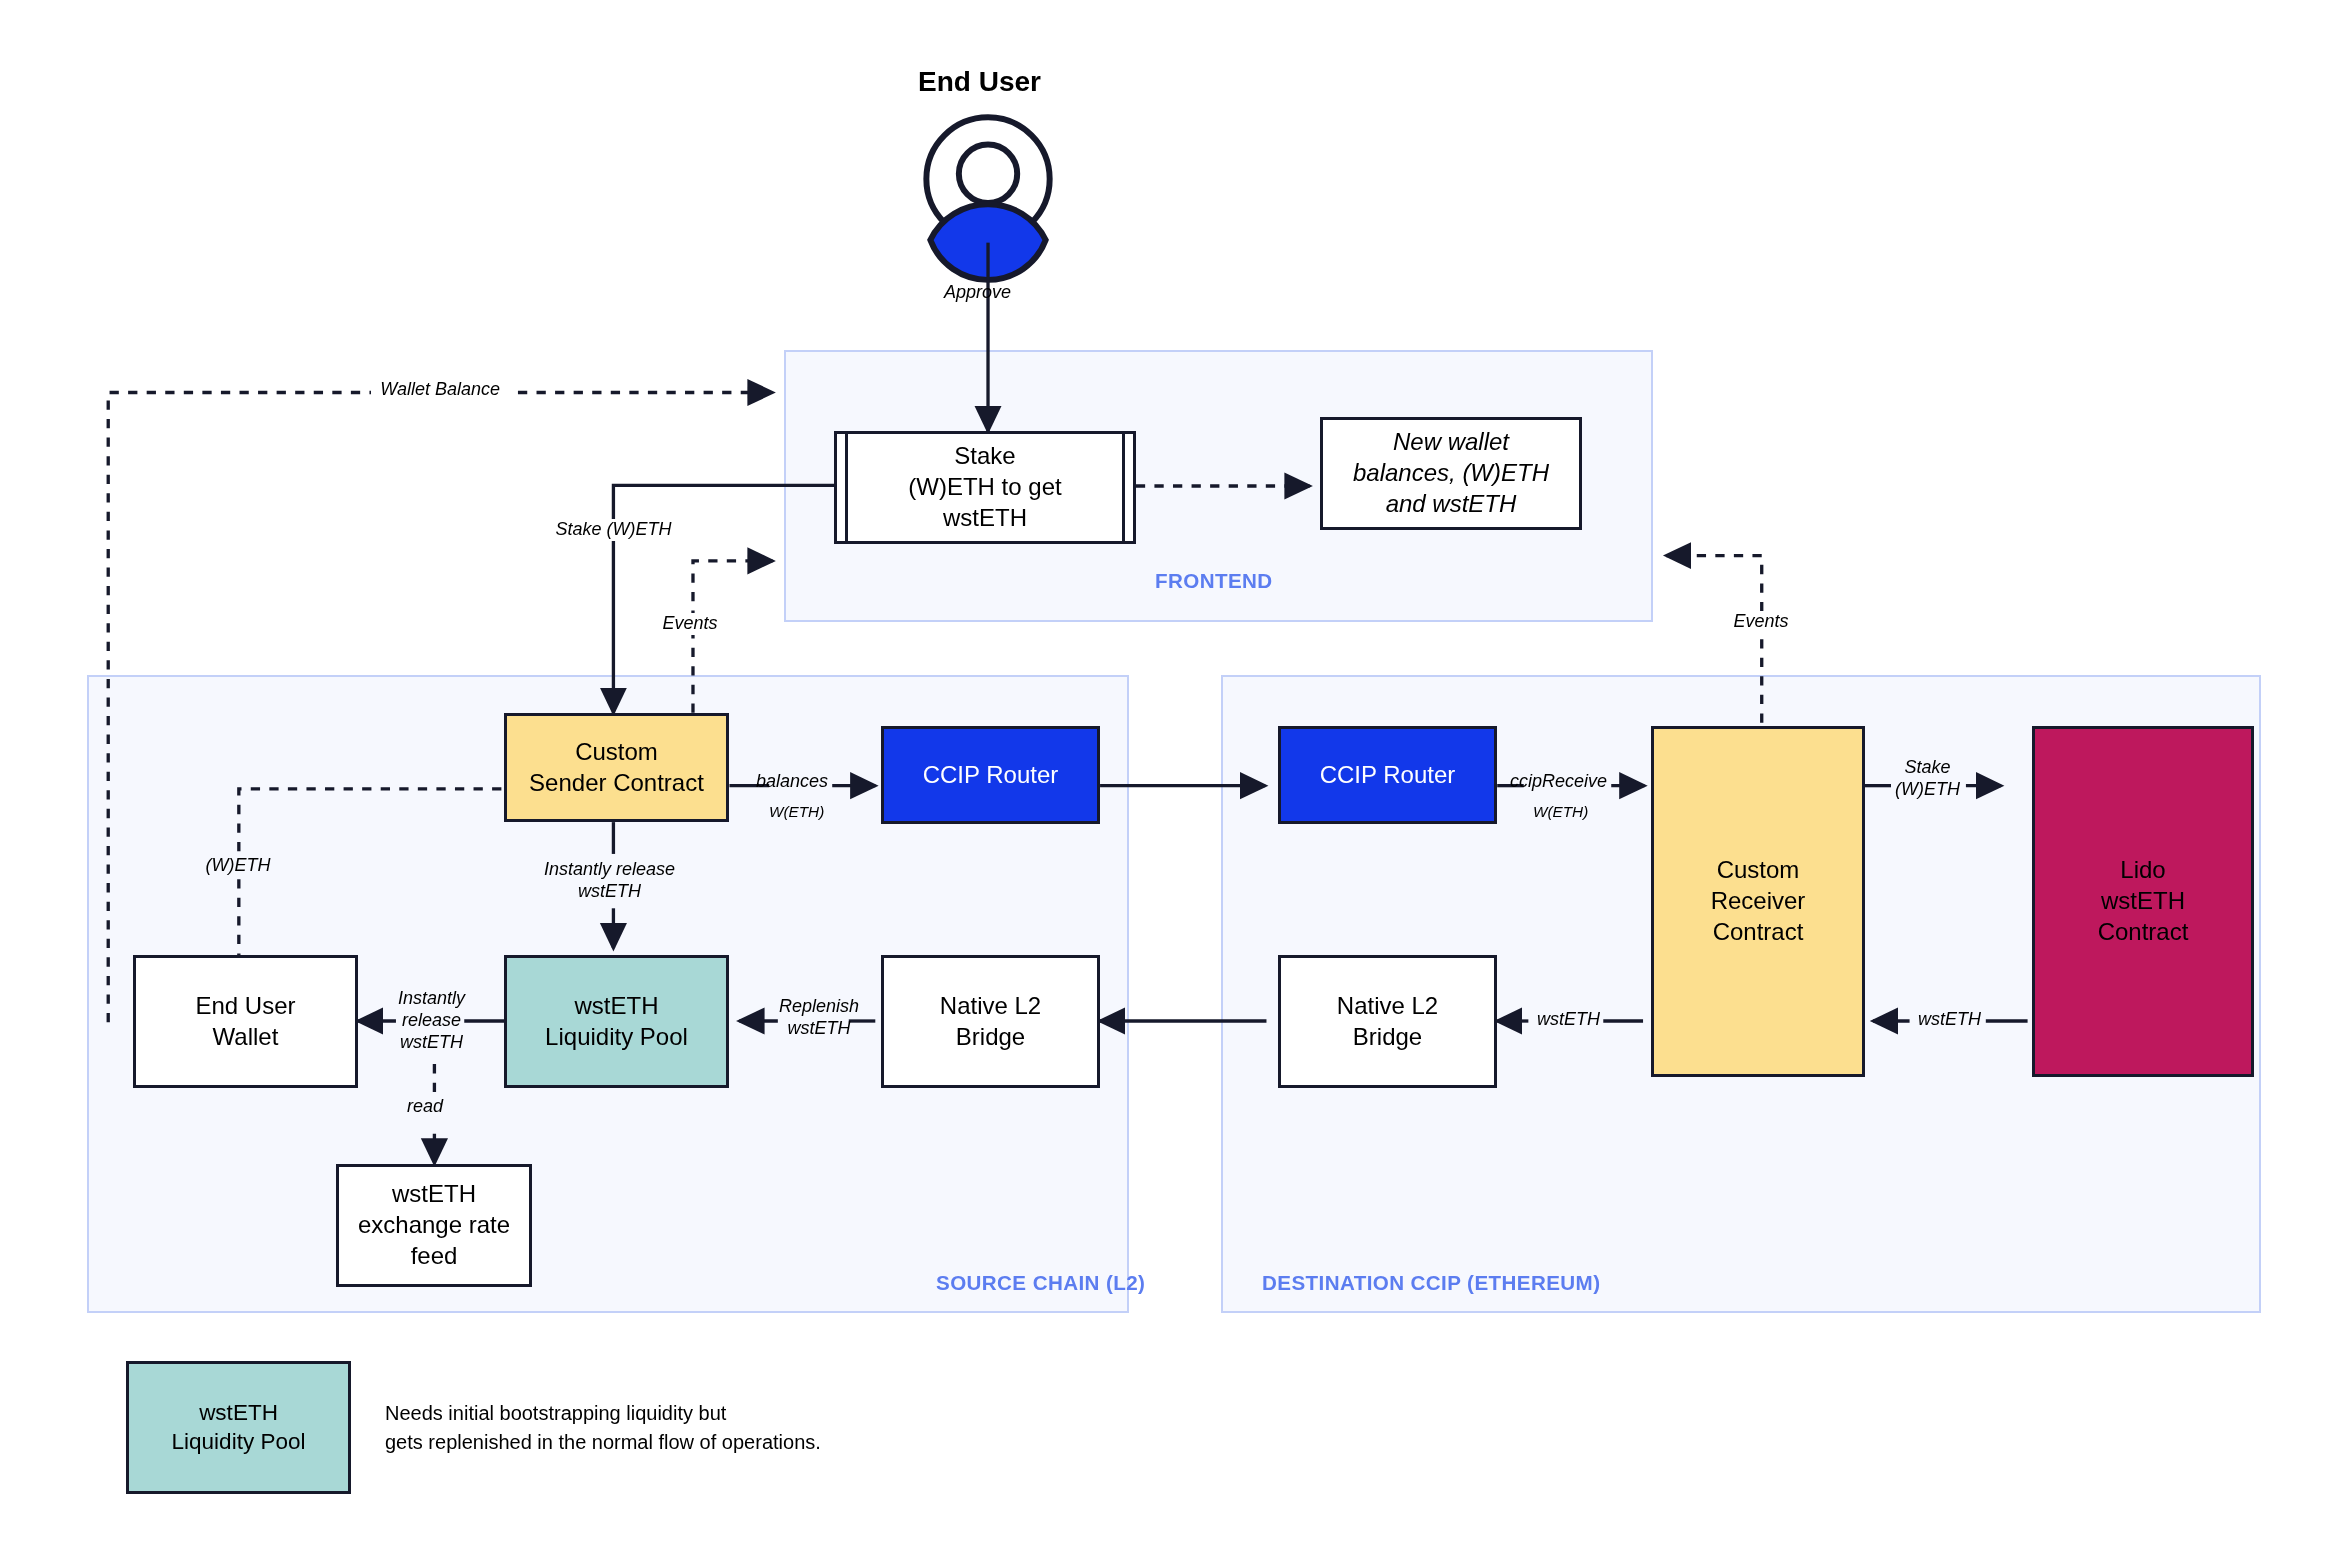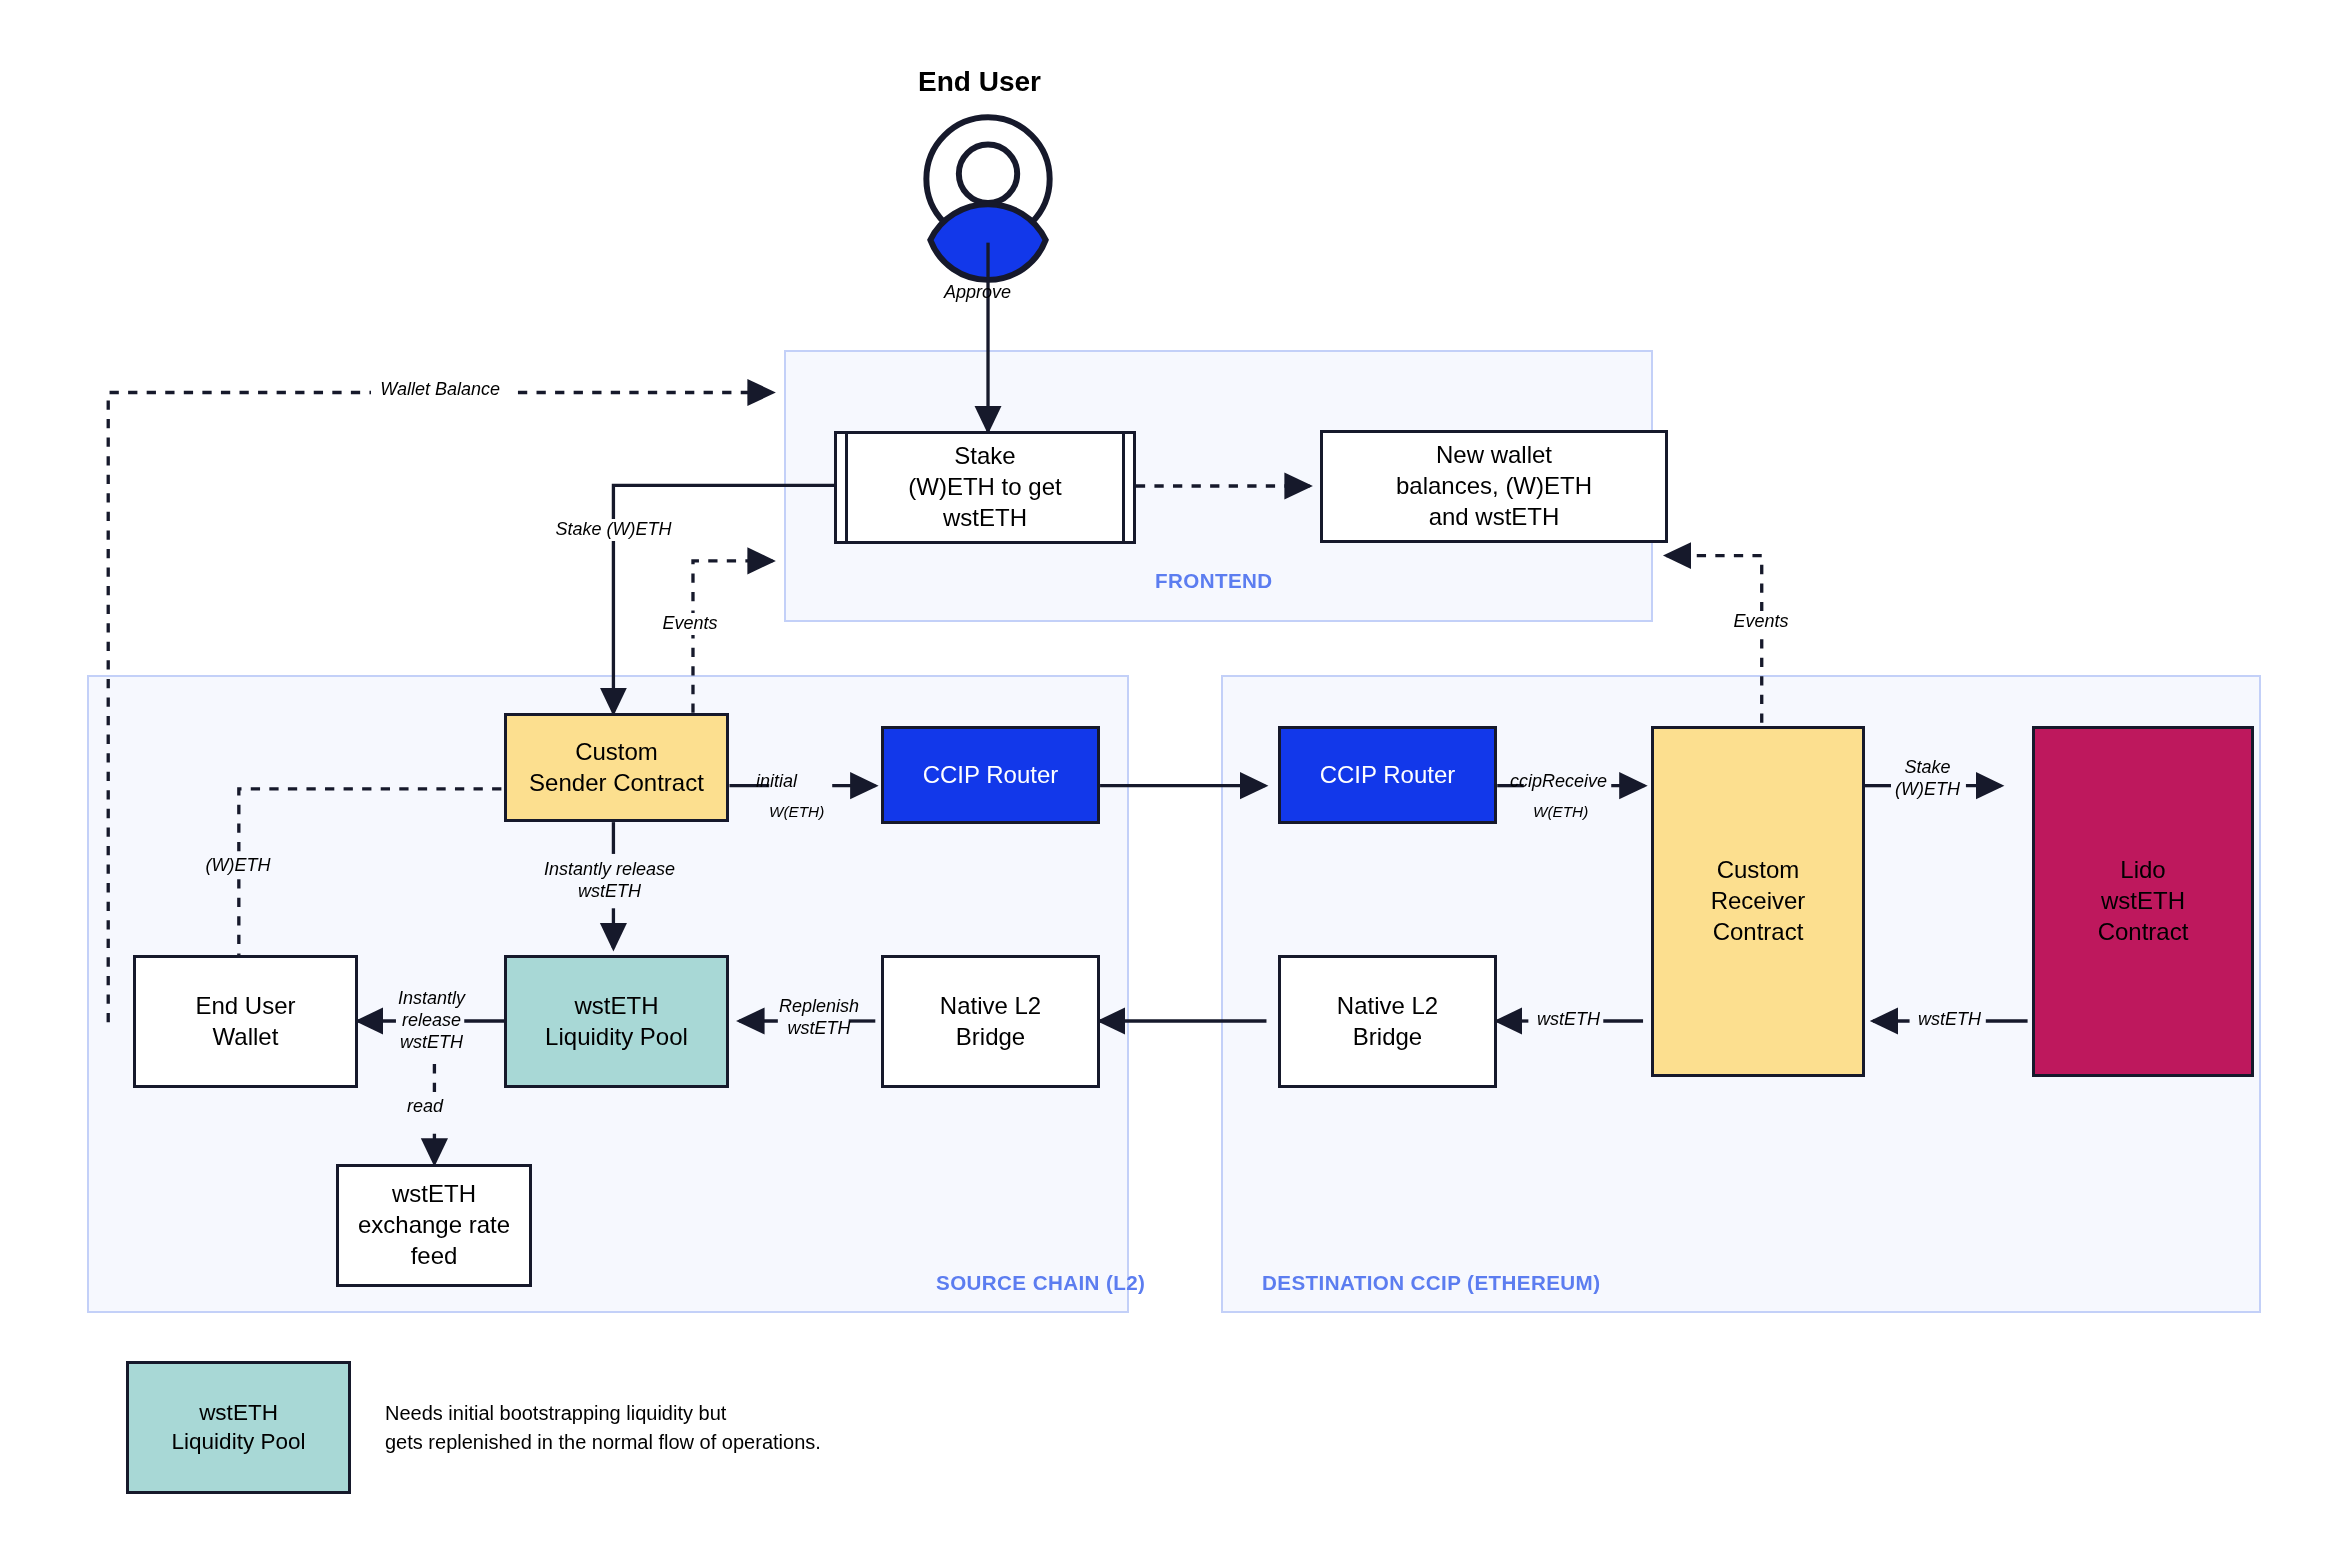--- a/index.html
+++ b/index.html
@@ -101,21 +101,21 @@
 
       <path d="M655,1605 L655,1655" stroke-dasharray="14 14"></path>
       <path d="M655,1710 L655,1755" stroke-dasharray="14 14" marker-end="url(#ah)"></path>
     </g>
   </svg>
 
   <div class="node proc" style="left:834px;top:431px;width:302px;height:113px;white-space:pre-line;">Stake
 (W)ETH to get
 wstETH</div>
 
-  <div class="node" style="left:1320px;top:430px;width:348px;height:113px;white-space:pre-line;">New wallet
+  <div class="node" style="left:1320px;top:417px;width:262px;height:113px;white-space:pre-line;font-style:italic;">New wallet
 balances, (W)ETH
 and wstETH</div>
 
   <div class="node yellow" style="left:504px;top:713px;width:225px;height:109px;white-space:pre-line;">Custom
 Sender Contract</div>
 
   <div class="node blue" style="left:881px;top:726px;width:219px;height:98px;">CCIP Router</div>
 
   <div class="node blue" style="left:1278px;top:726px;width:219px;height:98px;">CCIP Router</div>
 
@@ -148,21 +148,21 @@
   <div class="elabel" style="left:371px;top:379px;background:#fff;padding:0 9.3px;">Wallet Balance</div>
 
   <div class="elabel" style="left:549px;top:519px;background:#fff;padding:0 6.6px;">Stake (W)ETH</div>
 
   <div class="elabel" style="left:656px;top:613px;background:#fff;padding:0 6.6px;">Events</div>
 
   <div class="elabel" style="left:1727px;top:611px;background:#fff;padding:0 6.6px;">Events</div>
 
   <div class="elabel" style="left:199px;top:855px;background:#f6f8fe;padding:0 6.6px;">(W)ETH</div>
 
-  <div class="elabel" style="left:756px;top:771px;">initial</div>
+  <div class="elabel" style="left:756px;top:771px;">balances</div>
   <div class="elabel small" style="left:769px;top:803px;">W(ETH)</div>
 
   <div class="elabel" style="left:1510px;top:771px;">ccipReceive</div>
   <div class="elabel small" style="left:1533px;top:803px;">W(ETH)</div>
 
   <div class="elabel" style="left:1895px;top:757px;">Stake
 (W)ETH</div>
 
   <div class="elabel" style="left:1918px;top:1009px;">wstETH</div>
 

